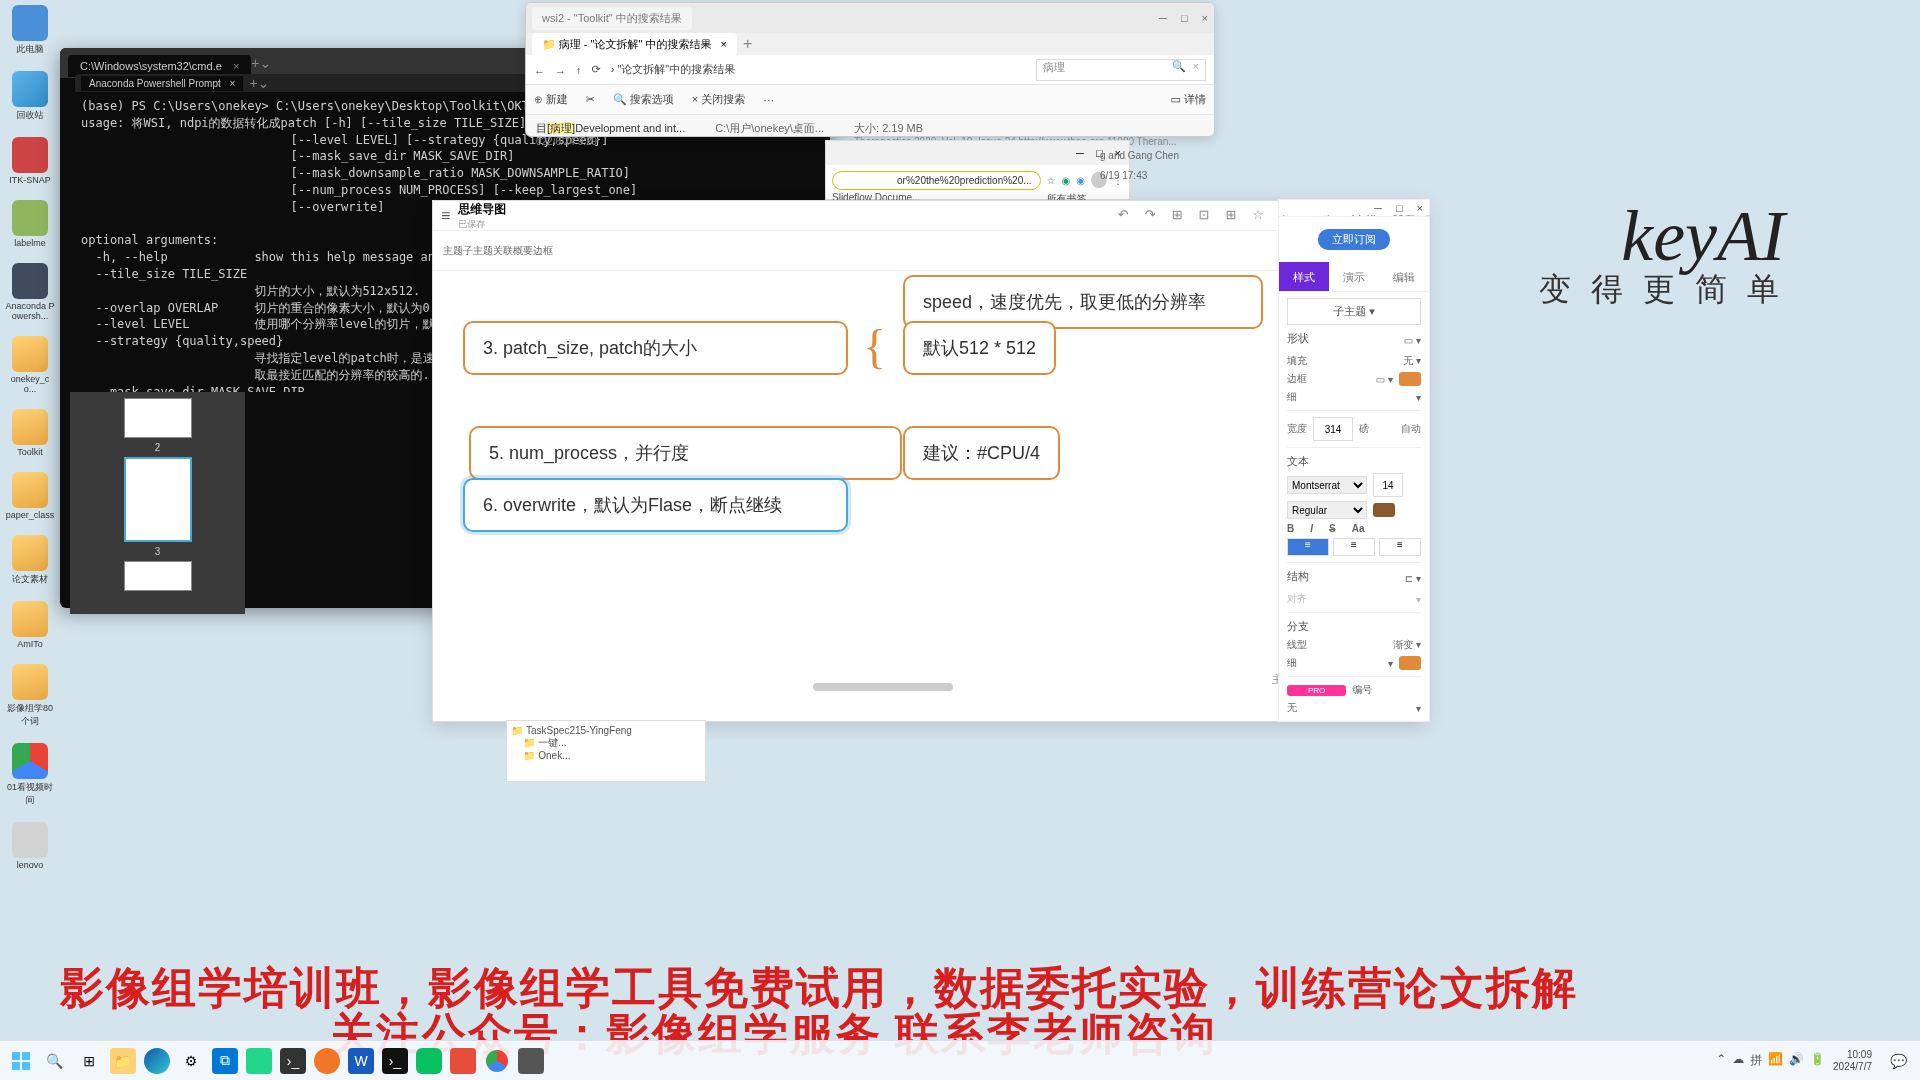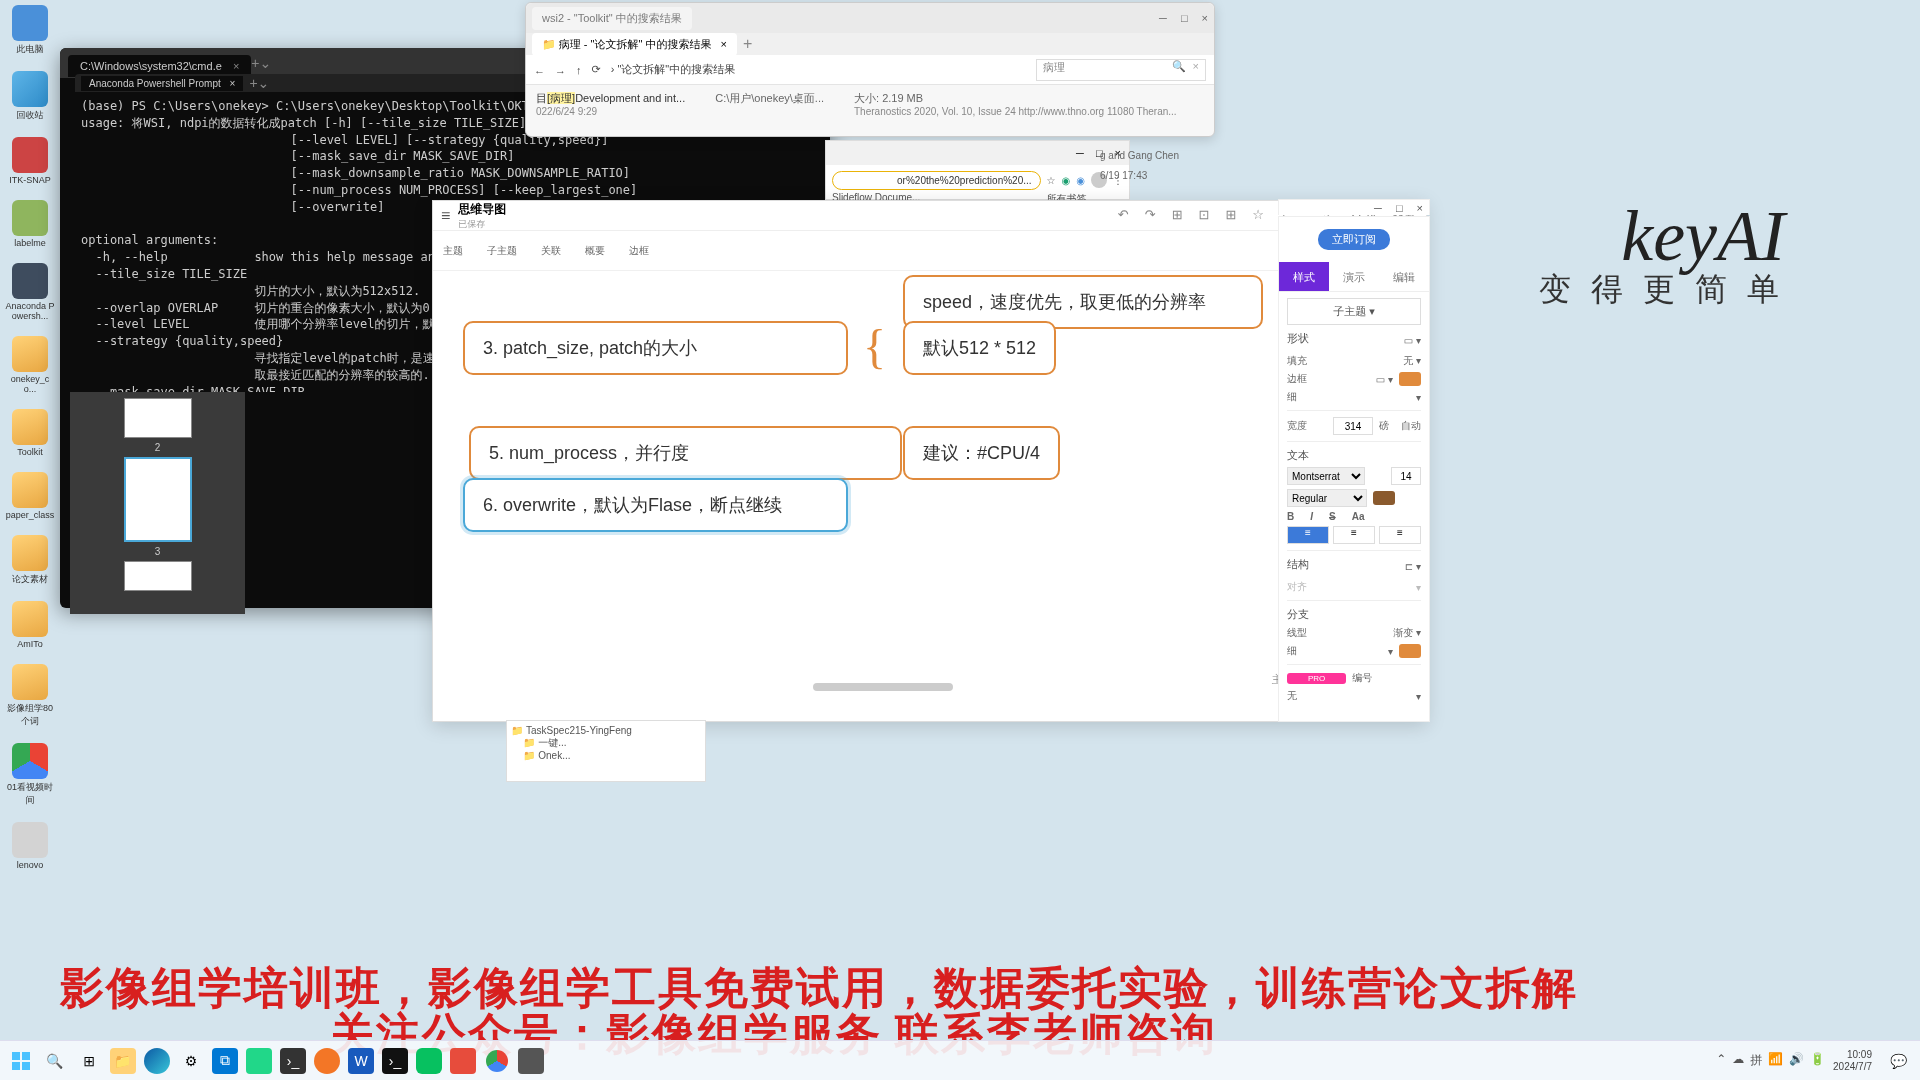--- a/index.html
+++ b/index.html
@@ -50,21 +50,21 @@
 
 .keyai-logo { position: absolute; right: 135px; top: 195px; font-size: 72px; font-family: Georgia, serif; font-style: italic; color: #222; }
 .slogan { position: absolute; right: 135px; top: 268px; font-size: 32px; font-family: KaiTi, serif; color: #333; letter-spacing: 6px; }
 
 
 .mindmap { position: absolute; left: 432px; top: 200px; width: 995px; height: 522px; background: #fff; border: 1px solid #ddd; box-shadow: 0 4px 18px rgba(0,0,0,0.15); }
 .mindmap-header { height: 30px; display: flex; align-items: center; padding: 0 8px; gap: 8px; border-bottom: 1px solid #eee; }
 .hamburger { font-size: 16px; color: #555; }
 .mm-title { font-size: 12px; font-weight: bold; }
 .mm-subtitle { font-size: 9px; color: #999; }
-.mm-toolbar { height: 40px; display: flex; align-items: center; padding: 0 10px; gap: 24px; font-size: 10px; color: #666; border-bottom: 1px solid #f0f0f0; }
+.mm-toolbar { height: 40px; display: flex; align-items: center; padding: 0 10px; font-size: 10px; color: #666; border-bottom: 1px solid #f0f0f0; }
 .mm-toolbar-right { margin-left: auto; display: flex; gap: 16px; font-size: 13px; color: #888; }
 .mm-canvas { position: relative; height: 420px; background: #fff; overflow: hidden; }
 .mm-node { position: absolute; border: 2px solid #e08a3c; border-radius: 10px; padding: 13px 18px; font-size: 18px; color: #333; background: #fff; }
 .mm-node.selected { border: 2px solid #4aa8d8; box-shadow: 0 0 0 3px rgba(74,168,216,0.25); }
 .mm-node.right { left: 470px; }
 .brace { position: absolute; font-size: 48px; color: #e08a3c; font-family: Georgia; }
 .mm-status { position: absolute; bottom: 4px; right: 12px; font-size: 11px; color: #888; display: flex; gap: 14px; }
 .mm-scrollbar { position: absolute; bottom: 0; left: 380px; width: 140px; height: 8px; background: #ccc; border-radius: 4px; }
 
 
@@ -73,21 +73,21 @@
 .rp-tab { flex: 1; text-align: center; line-height: 30px; color: #777; }
 .rp-tab.active { background: #6d28d9; color: #fff; }
 .rp-cta { margin: 8px; background: #3c7ad9; color: #fff; font-size: 11px; text-align: center; padding: 5px; border-radius: 10px; }
 .rp-subtheme { margin: 6px 8px; border: 1px solid #ddd; padding: 5px; font-size: 11px; text-align: center; color: #555; display:flex; justify-content:center; align-items:center; }
 .rp-section { margin: 6px 8px; }
 .rp-label { font-size: 11px; color: #555; margin-bottom: 4px; }
 .rp-row { display: flex; align-items: center; gap: 6px; margin: 4px 0; font-size: 10px; color: #666; }
 .rp-swatch { width: 22px; height: 14px; border-radius: 3px; }
 .rp-swatch.orange { background: #e08a3c; }
 .rp-swatch.brown { background: #8a5a2e; }
-.rp-input { width: 40px; height: 18px; border: 1px solid #ddd; font-size: 10px; text-align: center; margin-left: 20px; }
+.rp-input { width: 40px; height: 24px; border: 1px solid #ddd; font-size: 10px; text-align: center; }
 .rp-select { width: 60px; height: 18px; border: 1px solid #ddd; font-size: 10px; }
 .rp-align { display: flex; gap: 4px; }
 .rp-align .al { flex: 1; height: 18px; border: 1px solid #ddd; font-size: 10px; text-align: center; }
 .rp-align .al.active { background: #3c7ad9; color: #fff; }
 .divider { height: 1px; background: #eee; margin: 6px 0; }
 
 
 .pdf-sidebar { position: absolute; left: 70px; top: 392px; width: 175px; height: 222px; background: #3a3a3a; display: flex; flex-direction: column; align-items: center; padding: 6px; gap: 4px; }
 .pdf-thumb { width: 68px; height: 85px; background: #fff; border: 1px solid #888; }
 .pdf-thumb.sel { border: 2px solid #4aa8d8; }
@@ -239,20 +239,28 @@
     <span style="margin-left:6px;color:#888">+</span>
   </div>
   <div class="explorer-nav">
     <span>←</span>
     <span>→</span>
     <span>↑</span>
     <span>⟳</span>
     <span>›  "论文拆解"中的搜索结果</span>
     <div class="explorer-search"><span>病理</span> <span style="float:right;color:#aaa">×</span><span style="float:right;margin-right:6px">🔍</span></div>
   </div>
+  <div class="explorer-toolbar">
+    <span>⊕ <span>新建</span></span>
+    <span>✂</span>
+    <span>🔍 <span>搜索选项</span></span>
+    <span>× <span>关闭搜索</span></span>
+    <span>···</span>
+    <span style="margin-left:auto">▭ <span>详情</span></span>
+  </div>
   <div class="explorer-row">
     <span class="explorer-filename">
       <span>目</span><span class="hl">[病理]</span><span>Development and int...</span>
       <div style="color:#888;font-size:10px">022/6/24 9:29</div>
     </span>
     <span style="color:#666">C:\用户\onekey\桌面...</span>
     <span style="color:#666">
       <span>大小: 2.19 MB</span>
       <div style="font-size:10px;color:#888">Theranostics 2020, Vol. 10, Issue 24 http://www.thno.org 11080 Theran...</div>
     </span>

